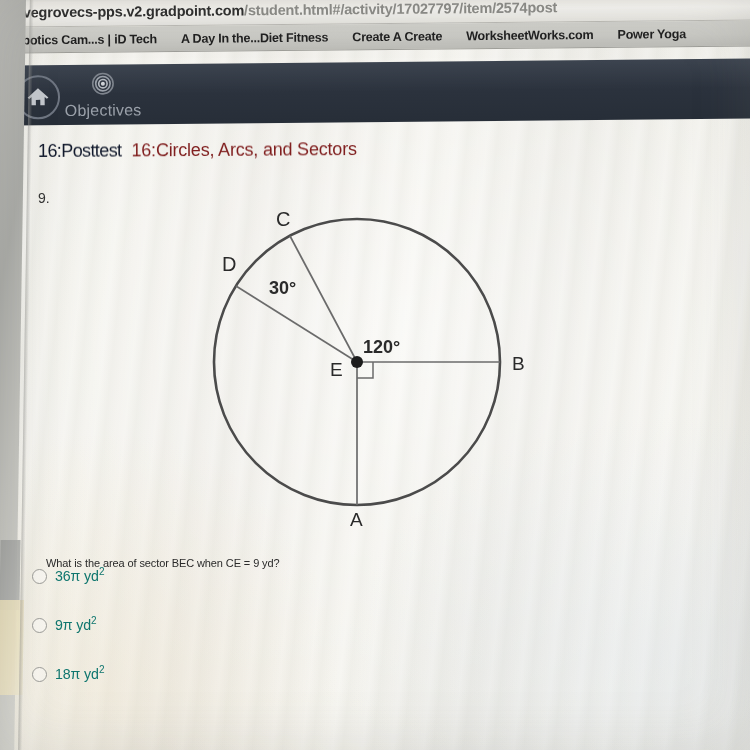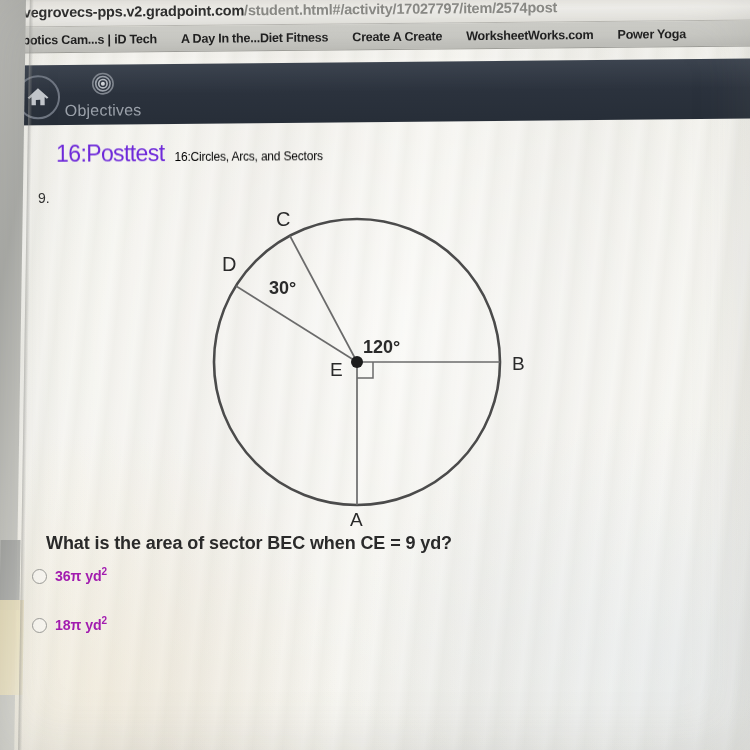--- a/index.html
+++ b/index.html
@@ -161,51 +161,50 @@
   
   .title-row {
     position: absolute;
     left: 38px; top: 140px;
     display: flex;
     align-items: baseline;
     gap: 10px;
     transform: rotate(-0.35deg);
   }
   .title-main {
-    font-size: 23px;
-    color: #6d28d9;
+    font-size: 18px;
+    color: #0f172a;
     letter-spacing: -0.6px;
-    margin-left: 18px;
   }
   .title-sub {
-    font-size: 12px;
-    color: #000000;
+    font-size: 18px;
+    color: #7f1d1d;
     letter-spacing: -0.2px;
   }
   .qnum {
     position: absolute;
     left: 38px; top: 190px;
     font-size: 14px;
     color: #333;
   }
 
   
   .figure {
     position: absolute;
     left: 190px; top: 195px;
     width: 360px; height: 345px;
   }
   .figure svg { display: block; }
 
   
   .question {
     position: absolute;
-    left: 46px; top: 533px;
-    font-size: 18px;
-    font-weight: bold;
+    left: 46px; top: 557px;
+    font-size: 11px;
+    font-weight: normal;
     color: #2a2a2a;
     letter-spacing: -0.1px;
   }
   .choices {
     position: absolute;
     left: 32px; top: 566px;
     width: 420px;
   }
   .choice {
     display: flex;
@@ -216,22 +215,22 @@
     width: 13px; height: 13px;
     border-radius: 50%;
     border: 1.6px solid #9b9b97;
     margin-top: 3px;
     margin-right: 8px;
     background: rgba(255,255,255,0.35);
     flex: 0 0 auto;
   }
   .choice-label {
     font-size: 14.2px;
-    font-weight: bold;
-    color: #a21caf;
+    font-weight: normal;
+    color: #0f766e;
     letter-spacing: -0.1px;
   }
   .choice-label sup { font-size: 10px; }
 
   
   .soft {
     position: absolute;
     left: 0; top: 0; right: 0; bottom: 0;
     pointer-events: none;
     box-shadow: inset 0 0 60px rgba(120,120,115,0.18);
@@ -321,20 +320,24 @@
 
     <div class="question">What is the area of sector BEC when CE = 9 yd?</div>
 
     <div class="choices">
       <div class="choice">
         <div class="radio"></div>
         <div class="choice-label"><span>36π yd</span><sup>2</sup></div>
       </div>
       <div class="choice">
         <div class="radio"></div>
+        <div class="choice-label"><span>9π yd</span><sup>2</sup></div>
+      </div>
+      <div class="choice">
+        <div class="radio"></div>
         <div class="choice-label"><span>18π yd</span><sup>2</sup></div>
       </div>
     </div>
 
   </div>
 
   <div class="left-strip"></div>
   <div class="left-strip-dark"></div>
   <div class="left-strip-lower"></div>
   <div class="content-edge"></div>

